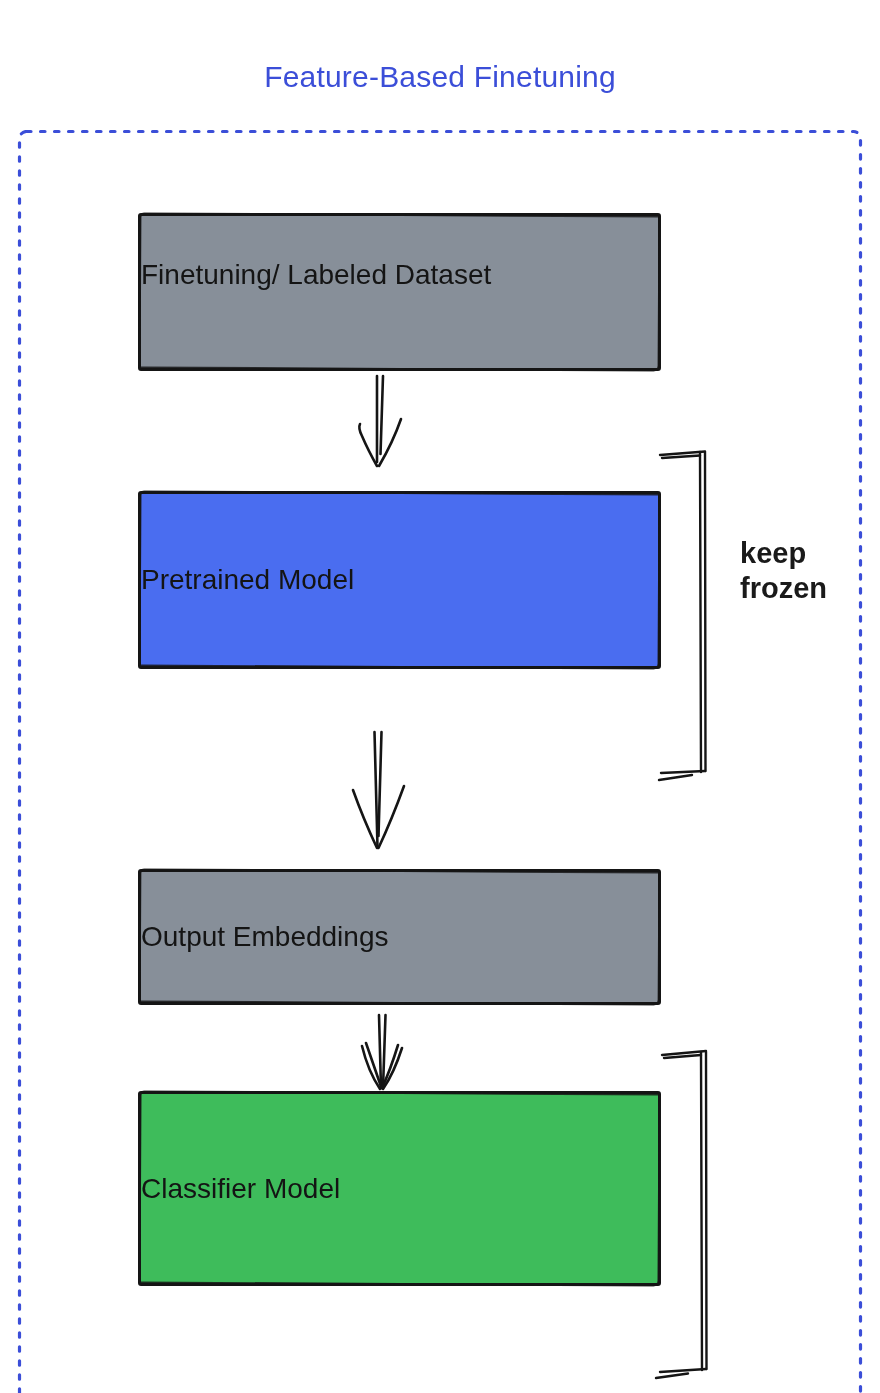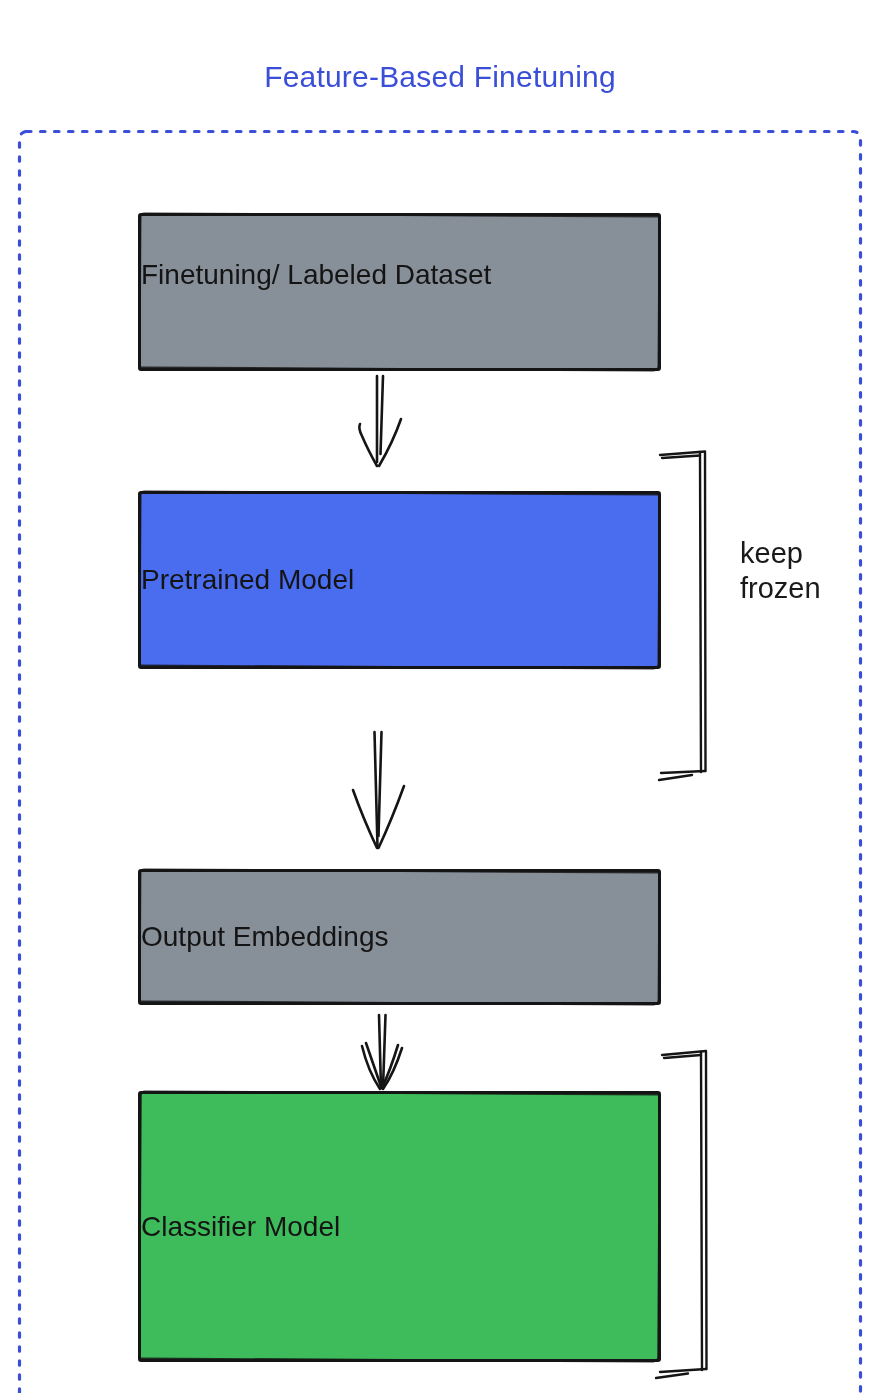--- a/index.html
+++ b/index.html
@@ -53,28 +53,29 @@
     position: absolute;
     inset: -2px;
     border: 2px solid rgba(21,21,21,0.85);
     border-radius: 5px 2px 6px 2px;
     transform: rotate(0.35deg);
     pointer-events: none;
   }
   .node-1 { top: 175px; height: 158px; background: #878f99; padding-bottom: 34px; }
   .node-2 { top: 453px; height: 178px; background: #4a6df0; }
   .node-3 { top: 831px; height: 136px; background: #878f99; }
-  .node-4 { top: 1053px; height: 271px; background: #3ebc5b; }
+  .node-4 { top: 1053px; height: 195px; background: #3ebc5b; }
   .annotation {
     position: absolute;
     left: 740px;
     width: 130px;
     font-size: 29px;
     line-height: 35px;
     color: #1a1a1a;
+    font-weight: bold;
   }
   .annotation span { display: block; }
   .annotation-1 { top: 498px; }
   .annotation-2 { top: 1100px; }
 </style>
 </head>
 <body>
 
 <div class="canvas">
 

